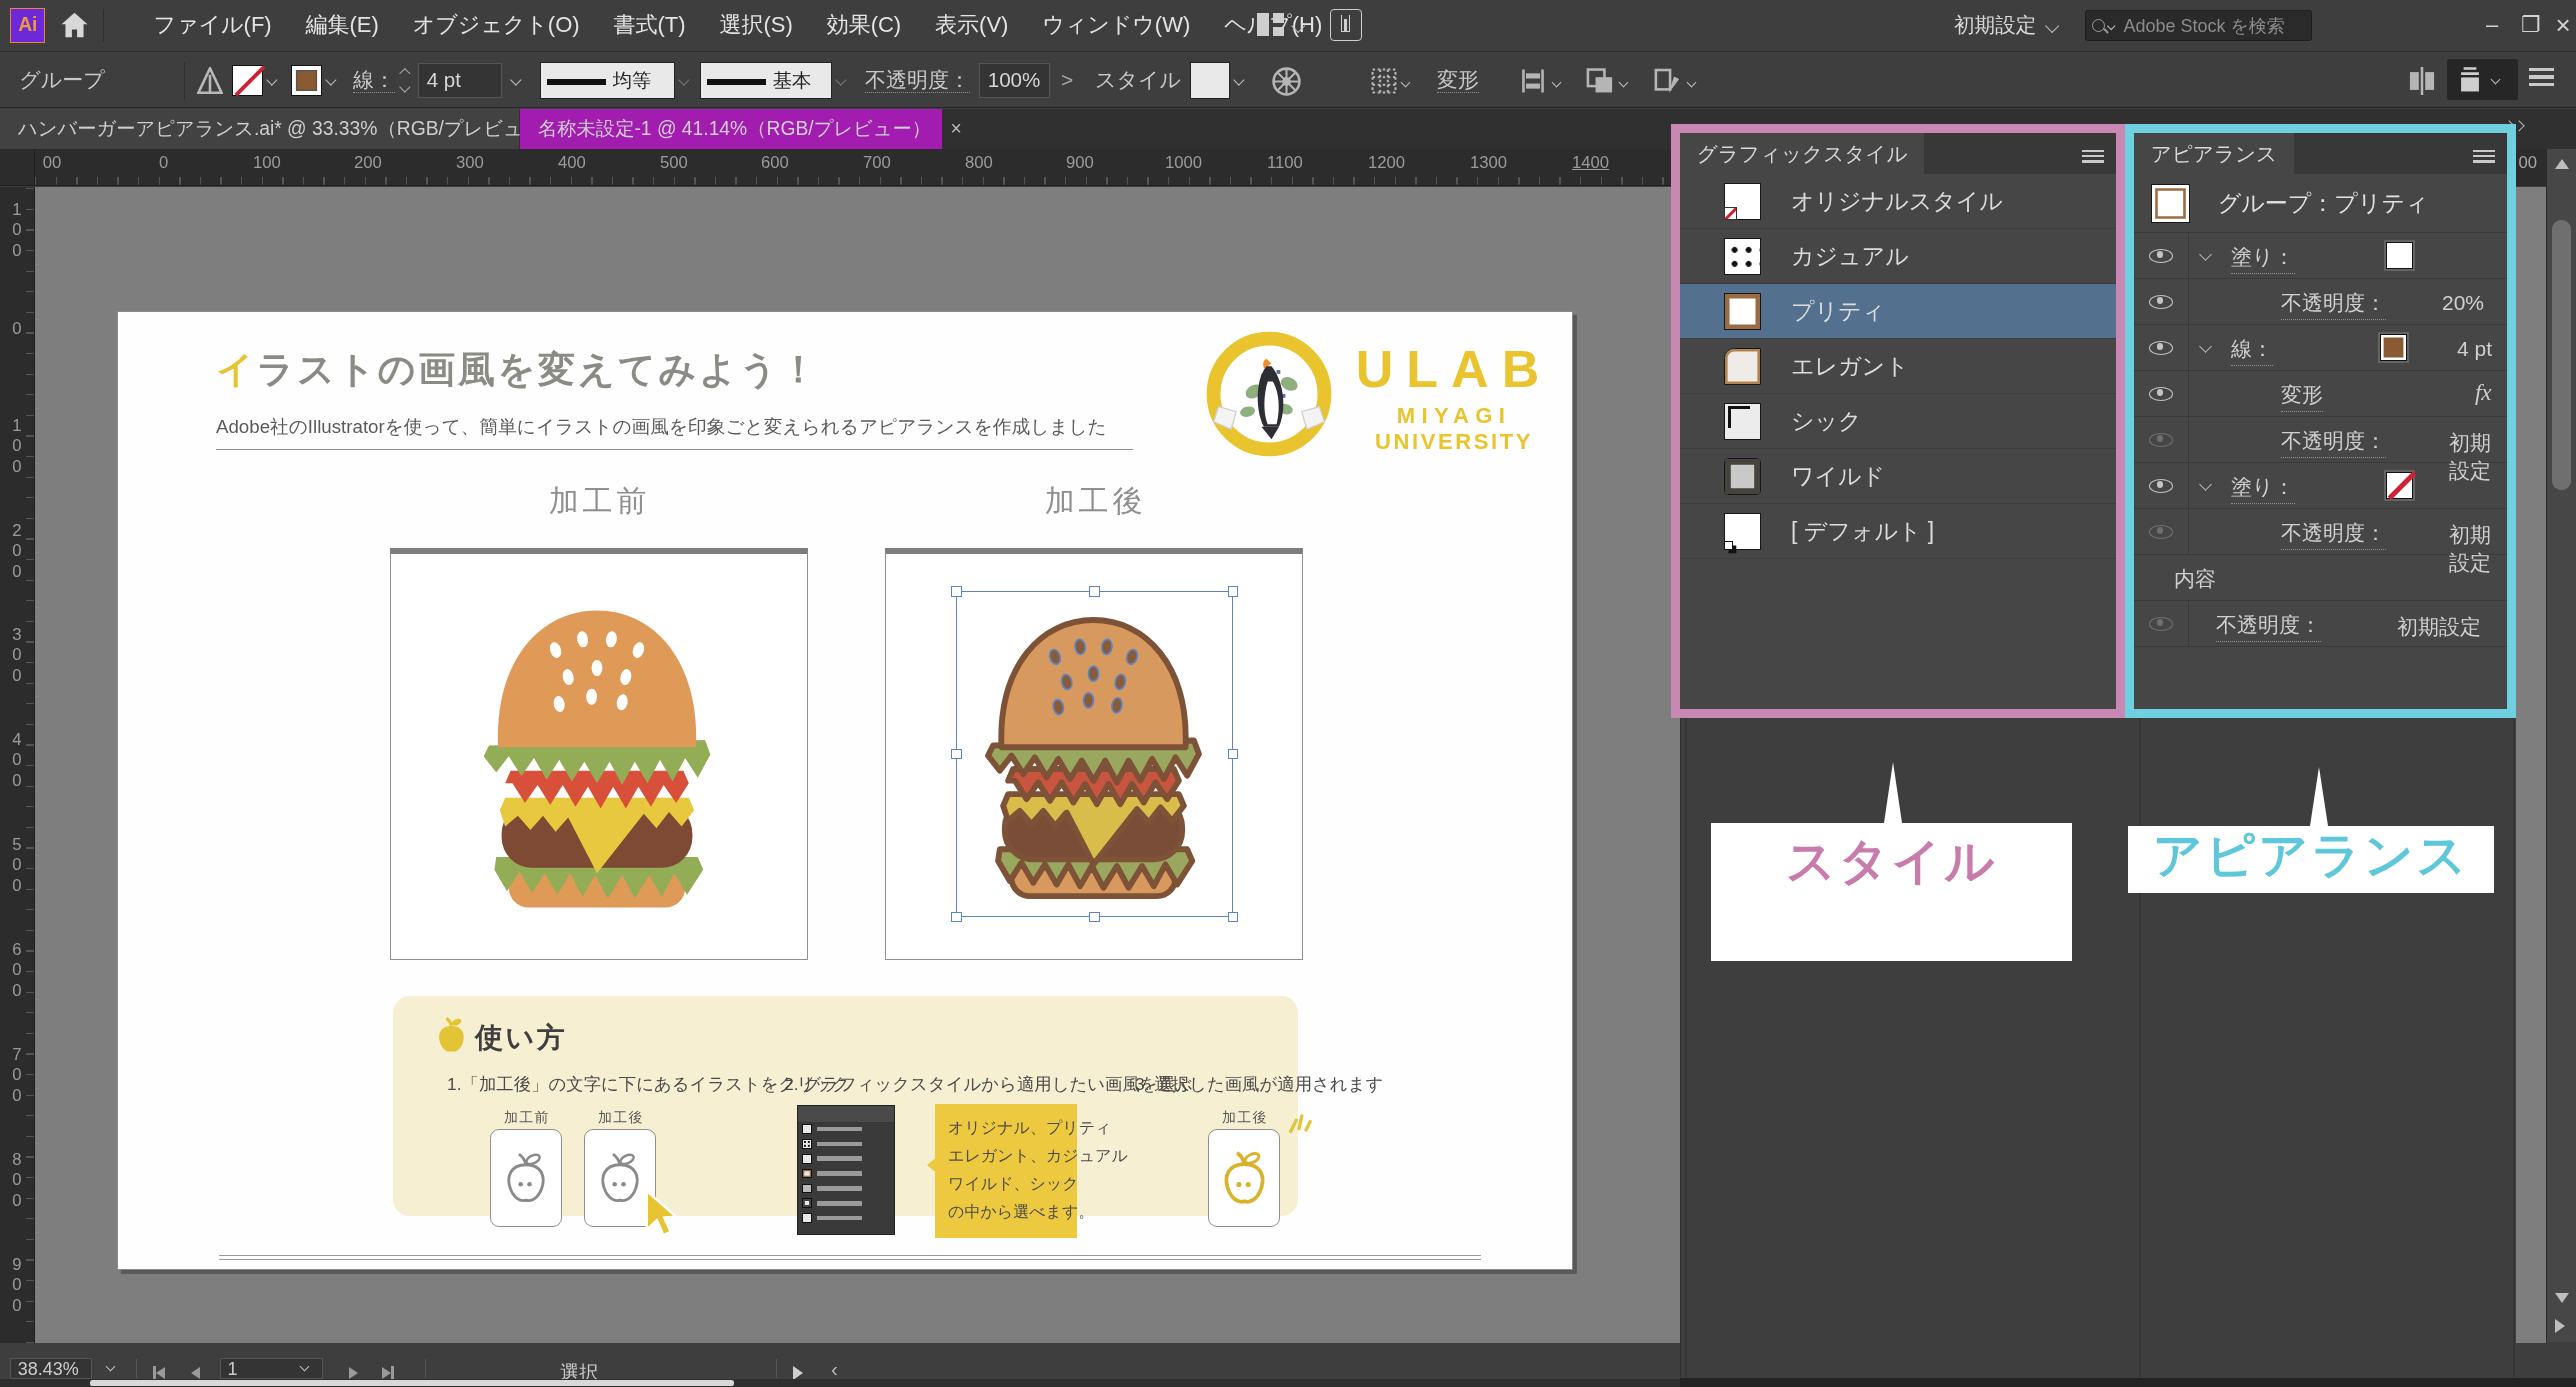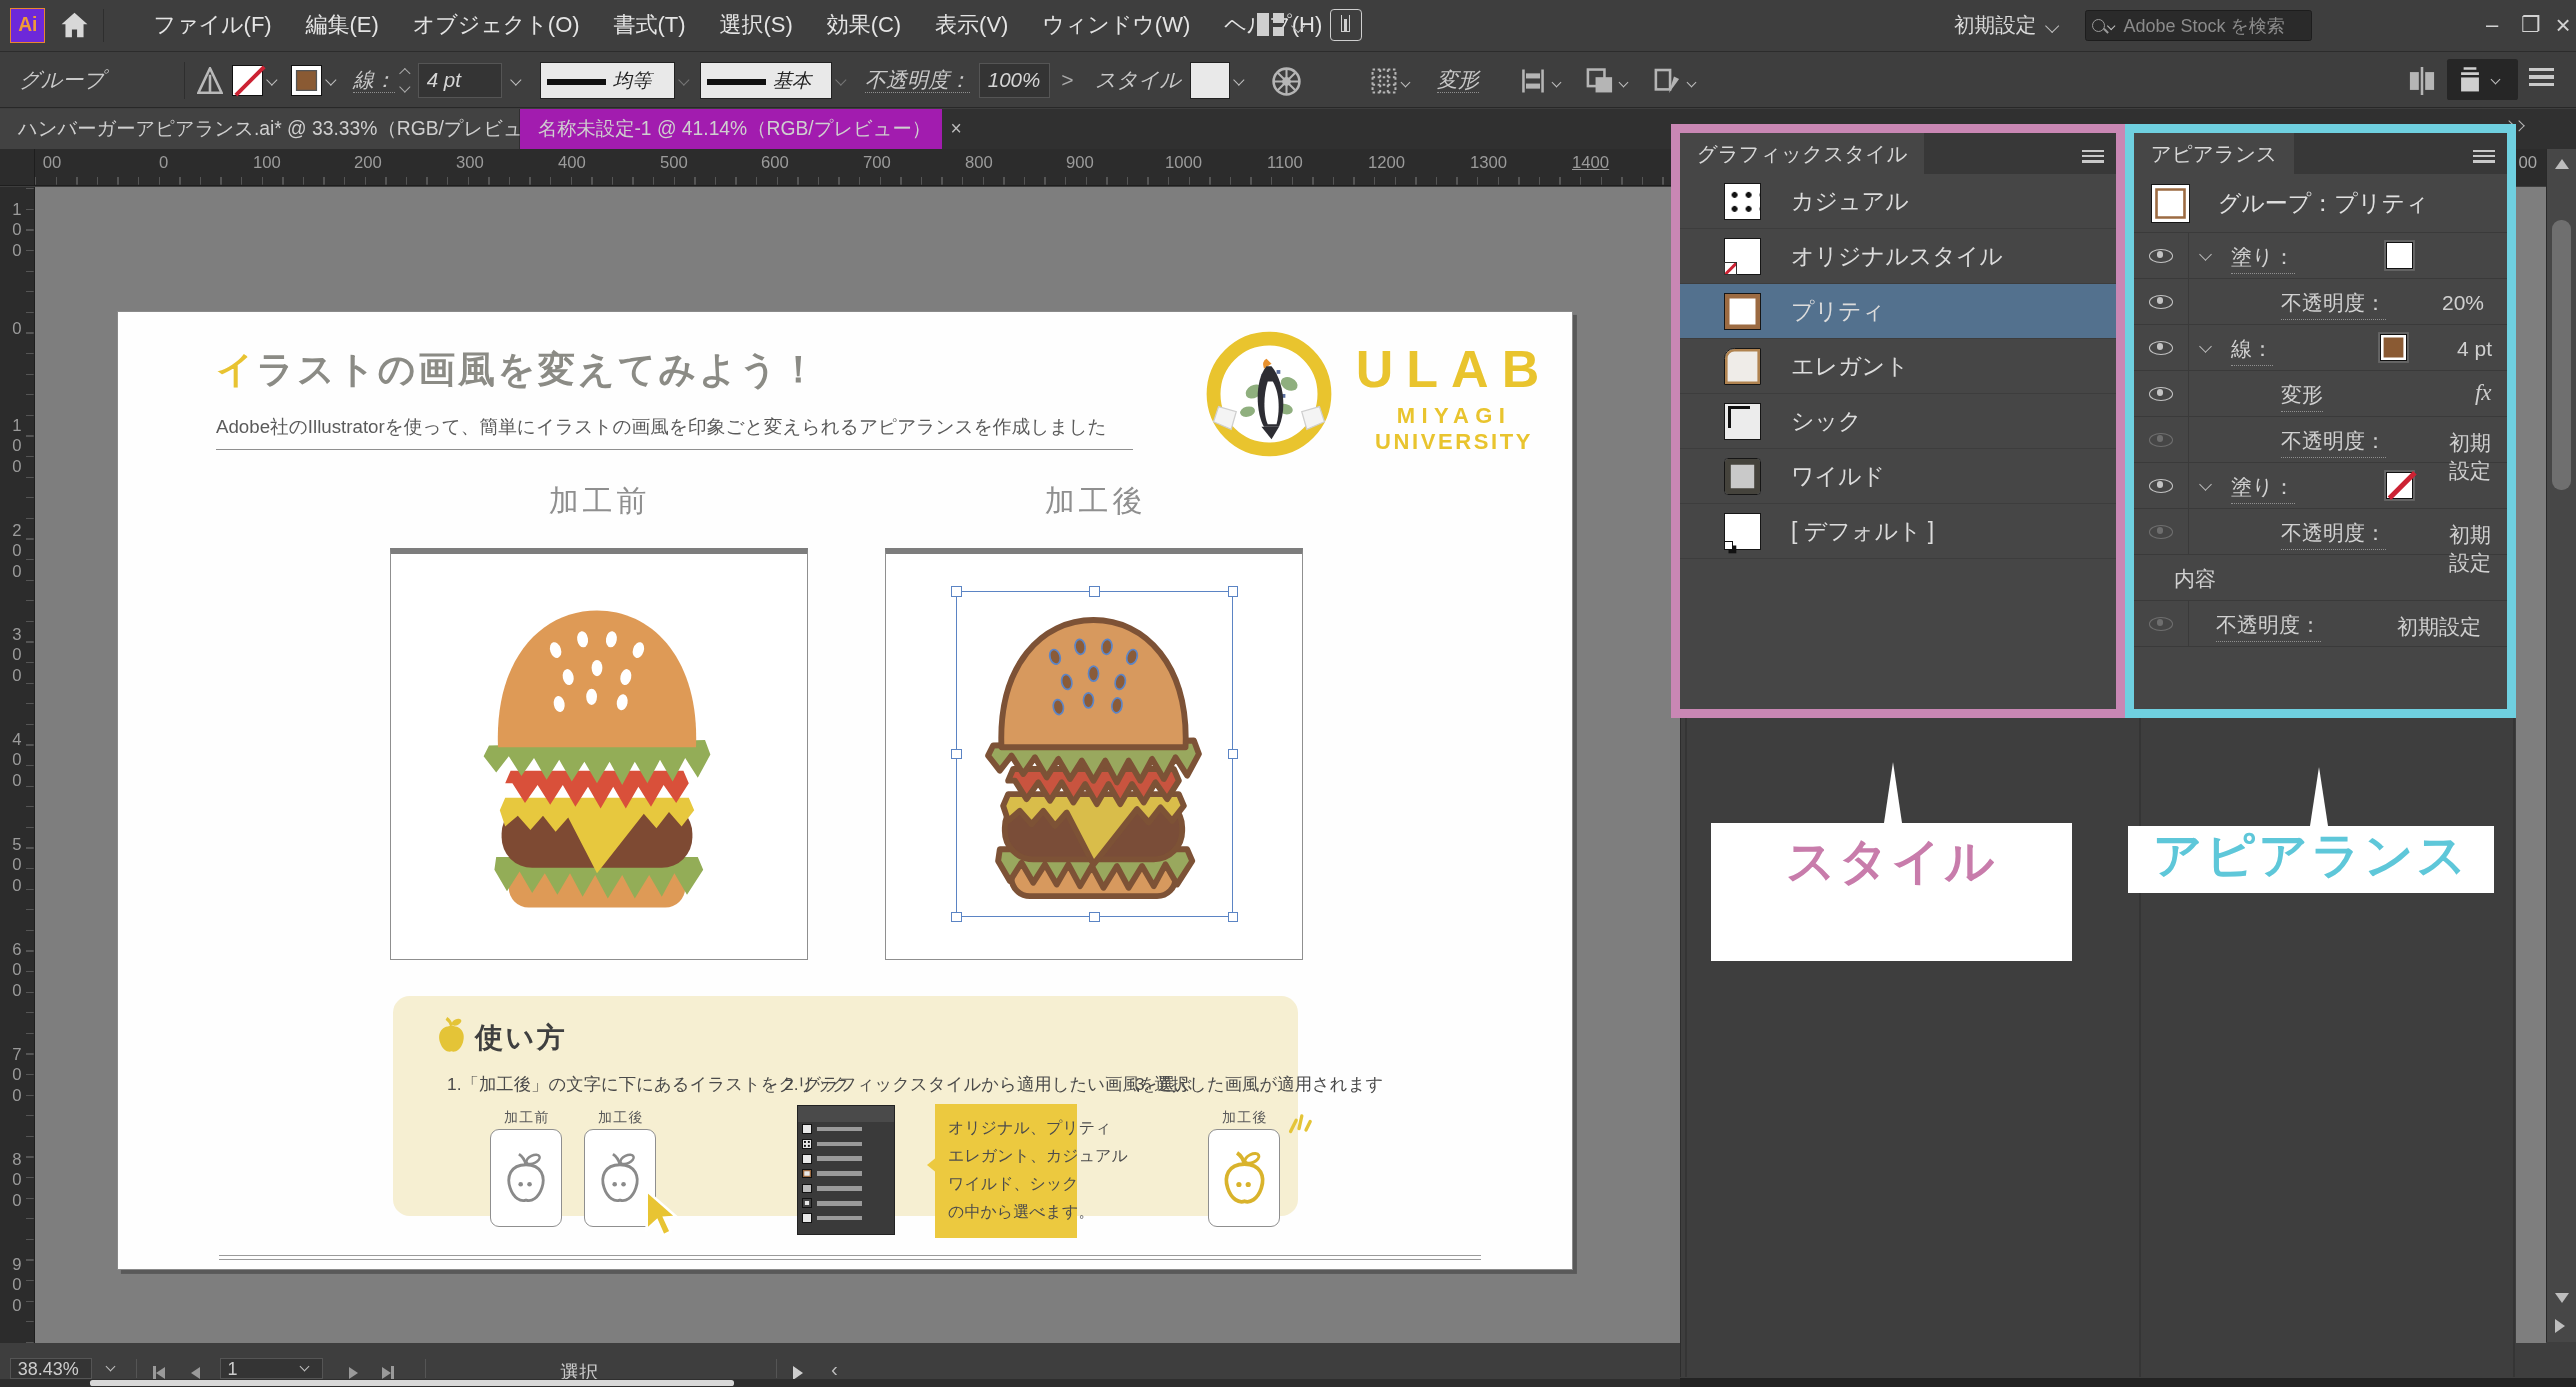--- a/index.html
+++ b/index.html
@@ -22,21 +22,21 @@
   .share-ic i { position:absolute; left:10.3px; top:5.2px; width:9px; height:16.7px; border:1.9px solid #cfcfcf; border-top:none; }
   .share-ic b { position:absolute; left:13px; top:9px; width:2.6px; height:11.6px; background:#cfcfcf; }
   #workspace-label { position:absolute; left:1954px; top:0; font-size:20.6px; line-height:50px; color:#dadada; }
   #searchbox { position:absolute; left:2085px; top:10.3px; width:227px; height:31px; background:#2a2a2a; border:1.3px solid #1d1d1d; border-radius:2.6px; display:flex; align-items:center; padding-left:6.4px; }
   .mag { width:13px; height:13px; border:1.9px solid #9a9a9a; border-radius:50%; position:relative; }
   .mag::after { content:""; position:absolute; left:9.7px; top:9.7px; width:6.4px; height:1.9px; background:#9a9a9a; transform:rotate(45deg); }
   #searchbox .ph { font-size:18px; color:#8b8b8b; margin-left:9px; white-space:nowrap; }
   .winbtn { position:absolute; top:0; width:36px; height:50px; color:#d2d2d2; font-size:22px; text-align:center; line-height:50px; }
 
   
-  #controlbar { position:absolute; left:0; top:53px; width:2576px; height:55px; background:#3e3e3e; border-bottom:1.3px solid #282828; font-size:21px; color:#c9c9c9;font-style:italic; }
+  #controlbar { position:absolute; left:0; top:53px; width:2576px; height:55px; background:#3e3e3e; border-bottom:1.3px solid #282828; font-size:21px; color:#c9c9c9; }
   .cb { position:absolute; top:0; line-height:54px; white-space:nowrap; }
   .dotted { border-bottom:1.9px dotted #8f8f8f; padding-bottom:1.3px; line-height:normal; }
   .swatch { position:absolute; top:11.6px; width:31px; height:31px; background:#fff; border:1.3px solid #111; }
   .swatch.none::after { content:""; position:absolute; left:-2.6px; top:13px; width:40px; height:3.9px; background:#cc2233; transform:rotate(-45deg); }
   .swatch.brown { background:#8a5a33; box-shadow:inset 0 0 0 3.9px #fff, inset 0 0 0 5.2px #555; }
   .dd-box { position:absolute; top:10.3px; height:35px; background:#343434; border:1.3px solid #555; color:#d5d5d5; font-size:20.6px; line-height:32px; padding:0 7.7px; }
   .white-dd { position:absolute; top:9px; height:37px; background:#e9e9e9; border:1.3px solid #222; color:#222; font-size:19.3px; line-height:35px; }
   .white-dd .ln { display:inline-block; width:59px; height:5.2px; background:#111; vertical-align:middle; margin:0 6.4px; }
   .stepper { position:absolute; top:13px; width:14px; height:28px; }
   .stepper i { position:absolute; left:2.6px; width:7.7px; height:7.7px; border-right:1.9px solid #aaa; border-bottom:1.9px solid #aaa; }
@@ -523,28 +523,28 @@
   <div class="fpanel" id="gs-panel">
     <div class="p-header">
       <div class="p-tab">グラフィックスタイル</div>
       <span class="p-menu">
           <i></i>
           <i></i>
           <i></i>
         </span>
     </div>
     <div class="gs-row">
+      <span class="gs-sw">
+          <span class="badge-none"></span>
+        </span>
+      <span class="lab">オリジナルスタイル</span>
+    </div>
+    <div class="gs-row">
       <span class="gs-sw dots"></span>
       <span class="lab">カジュアル</span>
-    </div>
-    <div class="gs-row">
-      <span class="gs-sw">
-          <span class="badge-none"></span>
-        </span>
-      <span class="lab">オリジナルスタイル</span>
     </div>
     <div class="gs-row sel">
       <span class="gs-sw pretty"></span>
       <span class="lab">プリティ</span>
     </div>
     <div class="gs-row">
       <span class="gs-sw elegant"></span>
       <span class="lab">エレガント</span>
     </div>
     <div class="gs-row">

